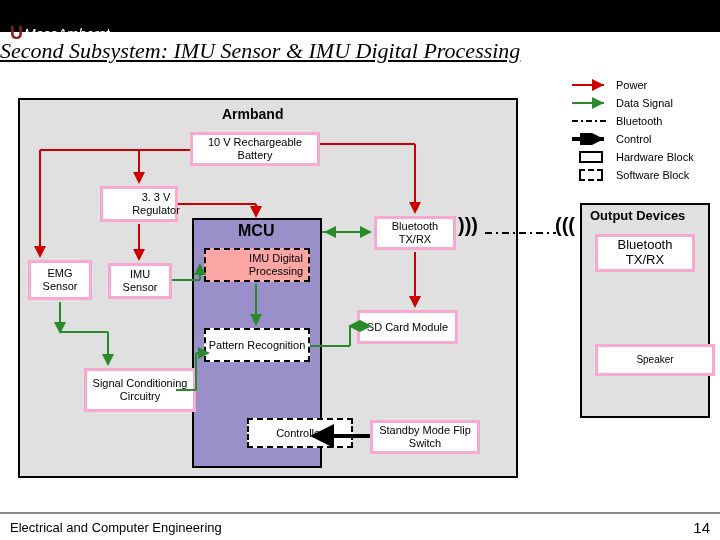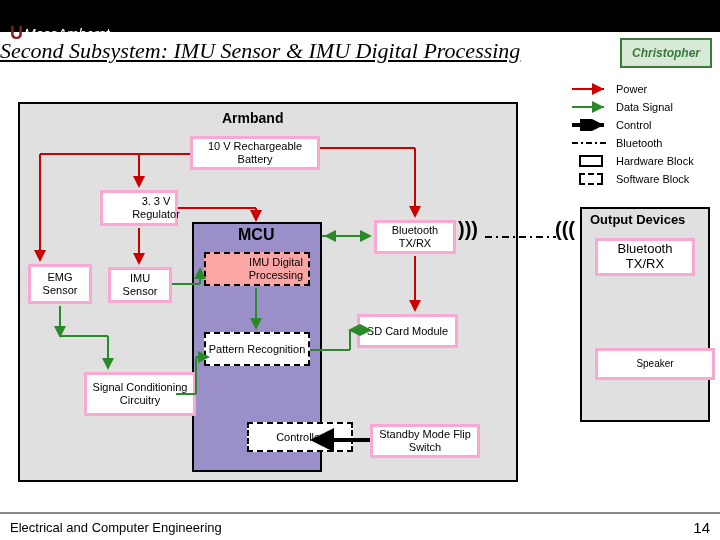--- a/index.html
+++ b/index.html
@@ -127,21 +127,20 @@
 <body>
 
 <div class="header">
   <span class="umass-logo">
     <span class="umass-u">U</span><span>MassAmherst</span>
   </span>
 </div>
 
 <div class="title-row">
   <div class="title">Second Subsystem: IMU Sensor &amp; IMU Digital Processing</div>
-  <div class="author-box">Christopher</div>
 </div>
 
 <div class="canvas">
 
   <div class="legend" style="left:570px; top:10px;">
     <div class="legend-row">
       <span class="legend-sym">
         <svg width="42" height="12">
             <defs>
               <marker id="lr" markerWidth="8" markerHeight="8" refX="6" refY="3" orient="auto">
@@ -162,37 +161,37 @@
               </marker>
             </defs>
             <line x1="2" y1="6" x2="34" y2="6" stroke="#2a8a2a" stroke-width="2" marker-end="url(#lg)"></line>
           </svg>
       </span>
         <span>Data Signal</span>
     </div>
     <div class="legend-row">
       <span class="legend-sym">
         <svg width="42" height="12">
+            <line x1="2" y1="6" x2="38" y2="6" stroke="#000" stroke-width="2" stroke-dasharray="6 3 2 3"></line>
+          </svg>
+      </span>
+        <span>Bluetooth</span>
+    </div>
+    <div class="legend-row">
+      <span class="legend-sym">
+        <svg width="42" height="12">
             <defs>
               <marker id="lb" markerWidth="8" markerHeight="8" refX="6" refY="3" orient="auto">
                 <path d="M0,0 L6,3 L0,6 Z" fill="#000"></path>
               </marker>
             </defs>
             <line x1="2" y1="6" x2="34" y2="6" stroke="#000" stroke-width="4" marker-end="url(#lb)"></line>
           </svg>
       </span>
         <span>Control</span>
-    </div>
-    <div class="legend-row">
-      <span class="legend-sym">
-        <svg width="42" height="12">
-            <line x1="2" y1="6" x2="38" y2="6" stroke="#000" stroke-width="2" stroke-dasharray="6 3 2 3"></line>
-          </svg>
-      </span>
-        <span>Bluetooth</span>
     </div>
     <div class="legend-row">
       <span class="legend-sym">
         <span style="width:24px;height:12px;border:2px solid #000;display:inline-block"></span>
       </span>
         <span>Hardware Block</span>
     </div>
     <div class="legend-row">
       <span class="legend-sym">
         <span style="width:24px;height:12px;border:2px dashed #000;display:inline-block"></span>

